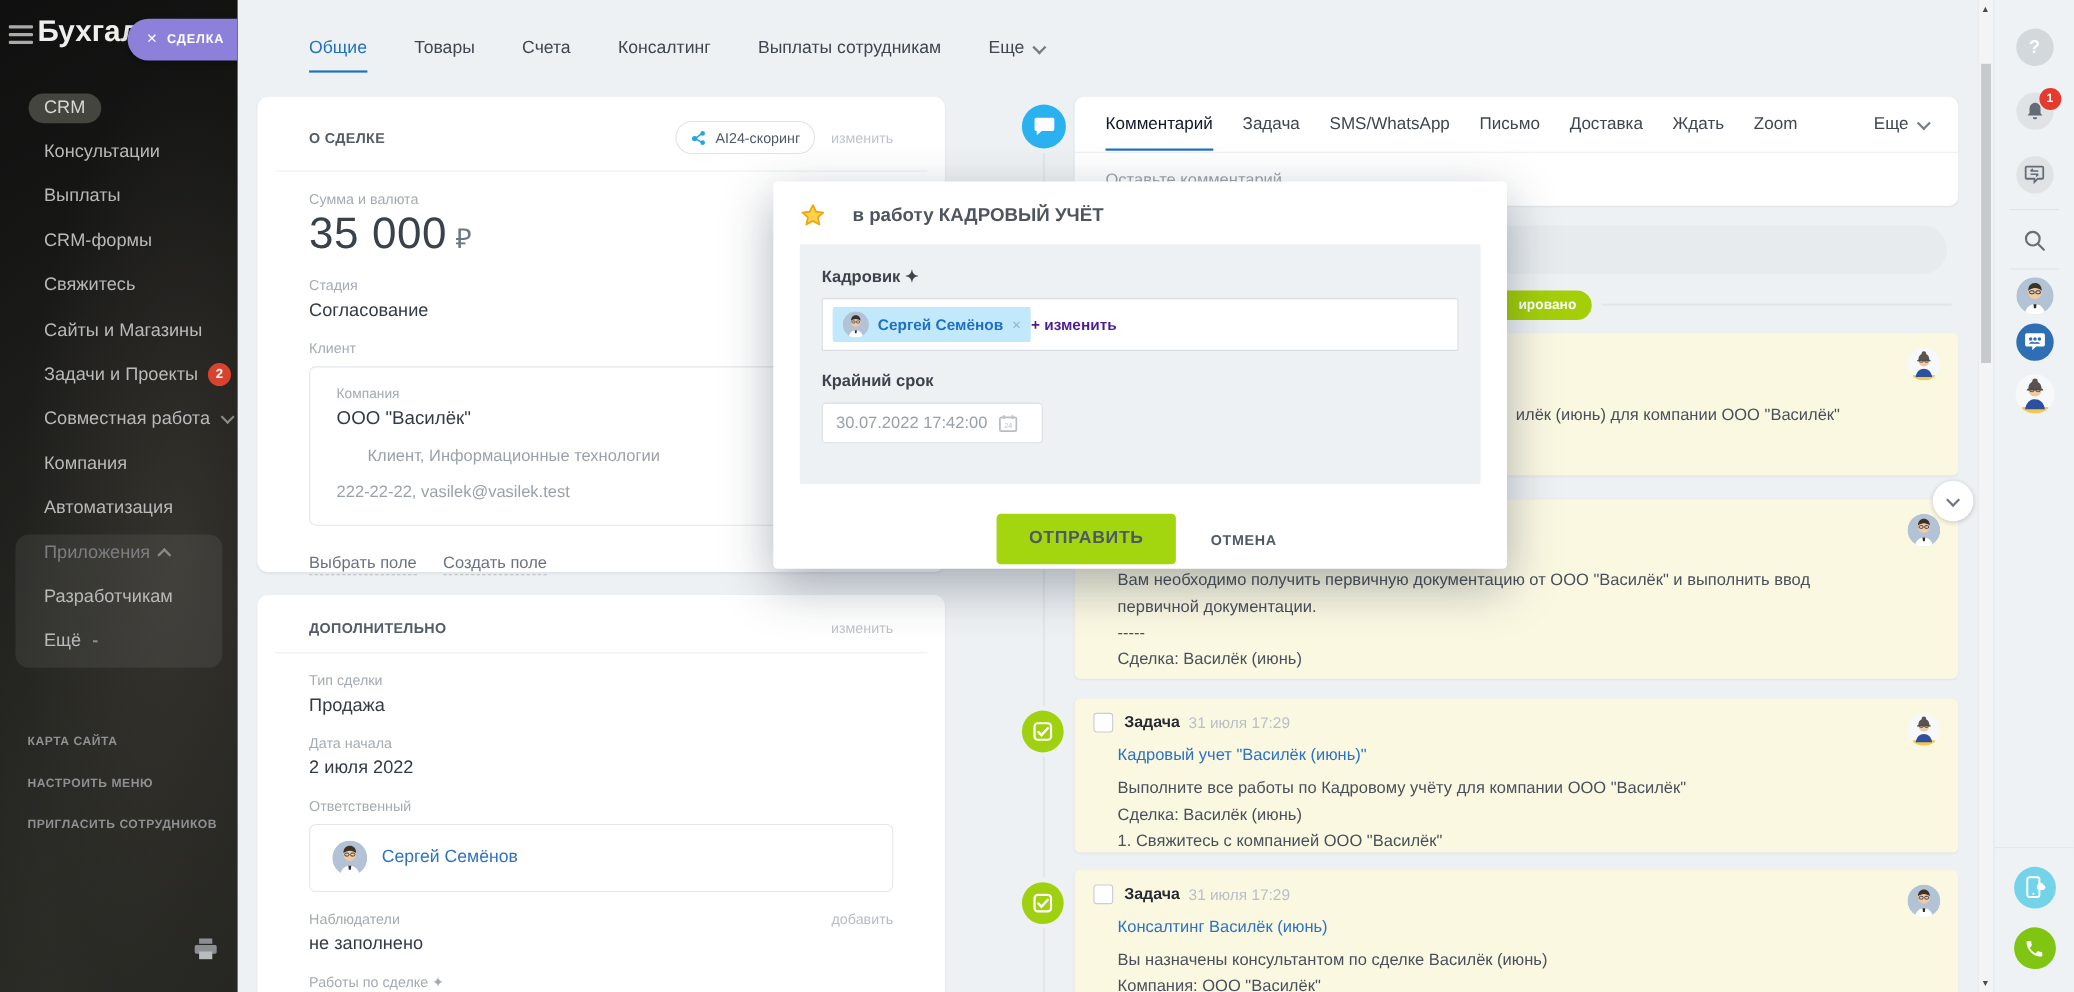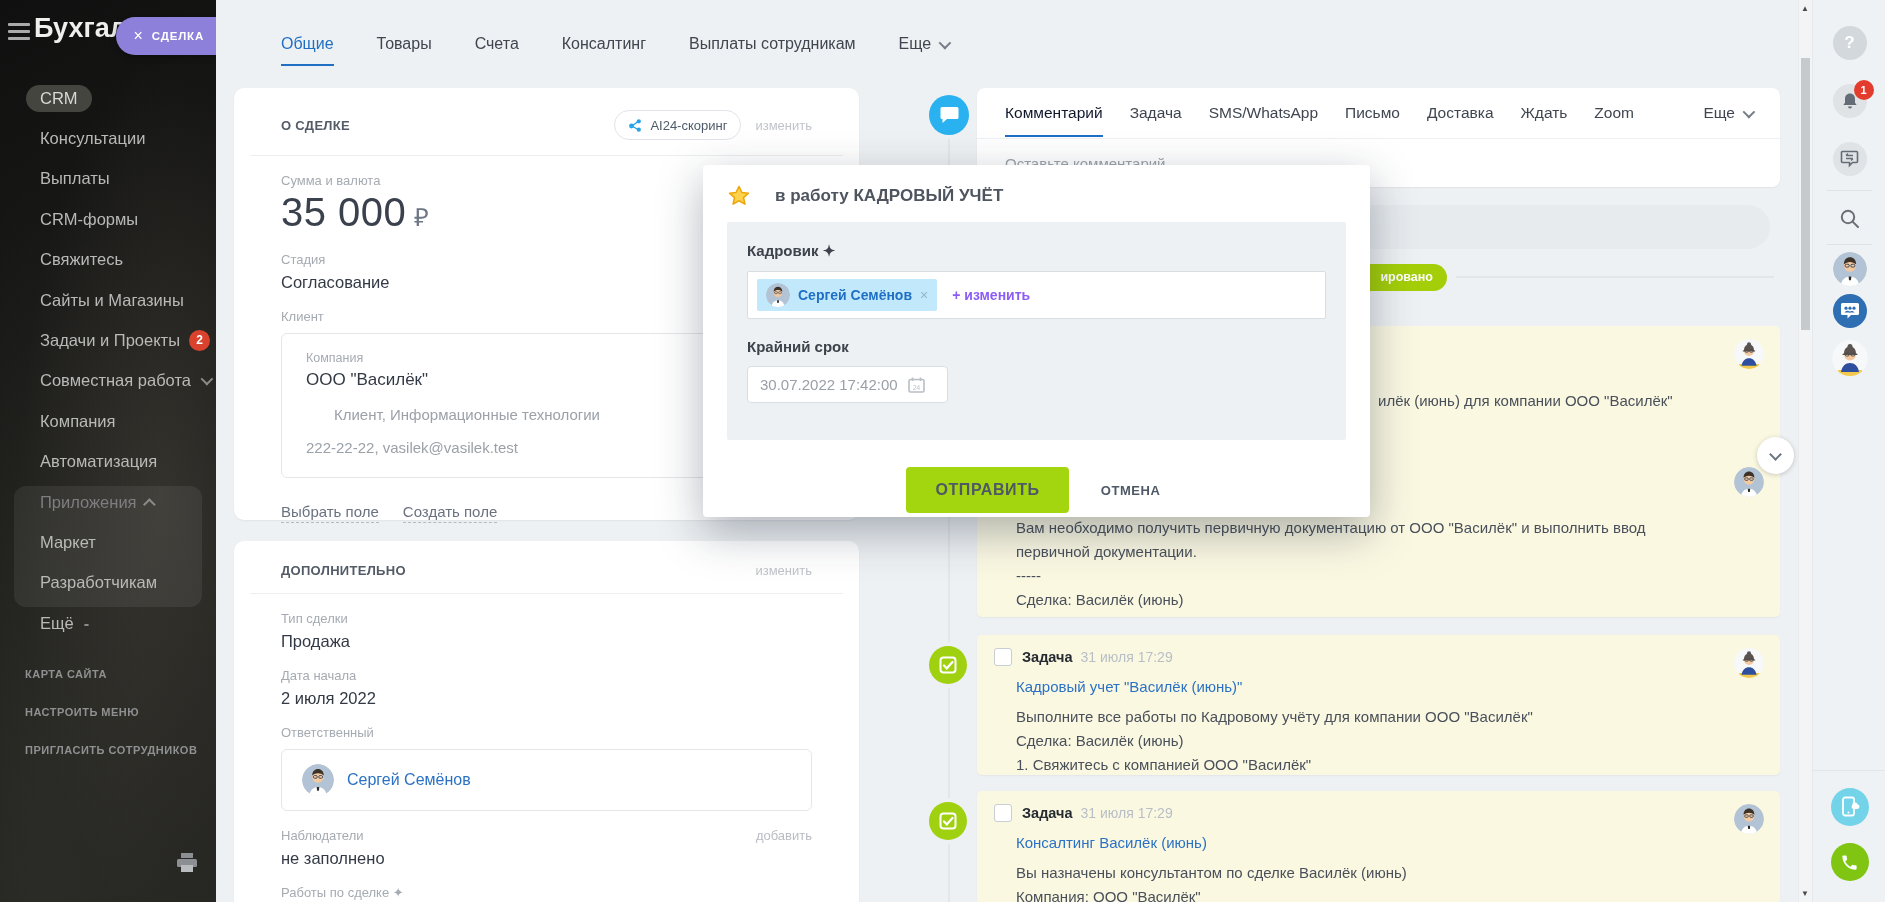--- a/index.html
+++ b/index.html
@@ -84,21 +84,21 @@
   .ftab.active::after{content:"";position:absolute;left:0;right:0;bottom:-15px;height:2.5px;background:#1f6fc4;}
   .ftab-more{margin-left:auto;display:flex;align-items:center;font-size:15.5px;color:#3f4650;cursor:pointer;}
   .ftab-more .chev{border-color:#767d86;margin-left:8px;}
   .composer-ph{padding:16px 28px 0;font-size:15px;color:#9ca3ab;cursor:text;}
   .gray-bar{position:absolute;left:990px;top:205px;width:780px;height:44px;border-radius:22px;background:#e7ebee;z-index:1;}
   .status-pill{position:absolute;left:1340px;top:264px;width:107px;height:27px;border-radius:14px;background:#a4cf08;
     color:#fff;font-size:12.5px;font-weight:700;line-height:27px;text-align:right;padding-right:14px;box-sizing:border-box;z-index:1;}
   .status-line{position:absolute;left:1456px;top:276px;width:318px;height:2px;background:#e2e6e9;z-index:1;}
 
   .ycard{position:absolute;left:977px;width:803px;background:#fbf8e2;border-radius:5px;box-shadow:0 1px 2px rgba(60,70,90,.06);z-index:1;box-sizing:border-box;}
-  #ycard1{top:326px;height:129px;} #ycard2{top:454px;height:163px;}
+  #ycard1{top:303px;height:129px;} #ycard2{top:454px;height:163px;}
   #ycard3{top:635px;height:140px;} #ycard4{top:791px;height:140px;}
   .ycard .avatar{position:absolute;right:16px;top:13px;}
   .frag-text{position:absolute;left:401px;top:66px;font-size:15px;color:#49505a;}
   .body-lines{position:absolute;left:39px;font-size:15px;color:#49505a;line-height:24px;max-width:700px;}
   .card-head{position:absolute;left:17px;top:13px;display:flex;align-items:center;}
   .cbx{width:16px;height:16px;background:#fff;border:1px solid #c9ced4;border-radius:3px;margin-right:10px;cursor:pointer;}
   .chead-type{font-size:14.5px;font-weight:700;color:#262b31;}
   .chead-time{font-size:14px;color:#b8bec6;margin-left:8px;}
   .card-link{position:absolute;left:39px;top:43px;font-size:15px;color:#2b72c4;cursor:pointer;}
   .scroll-new{position:absolute;left:1757px;top:437px;width:37px;height:37px;border-radius:50%;background:#fff;z-index:6;
@@ -109,21 +109,21 @@
   #modal{position:absolute;left:703px;top:165px;width:667px;height:352px;background:#fff;border-radius:4px;z-index:50;
     box-shadow:0 15px 45px rgba(30,40,60,.35);box-sizing:border-box;}
   .modal-title-row{display:flex;align-items:center;gap:24px;padding:19px 24px 0;}
   .modal-title{font-size:17px;font-weight:700;color:#4e555f;}
   .modal-panel{position:absolute;left:24px;right:24px;top:57px;height:218px;background:#eef1f4;border-radius:2px;padding:20px 20px;box-sizing:border-box;}
   .mp-label{font-size:15px;font-weight:700;color:#3d434c;}
   .chip-field{margin-top:11px;background:#fff;border:1px solid #d9dee2;border-radius:2px;padding:7px 9px;display:flex;align-items:center;}
   .chip{background:#c2e9fb;border-radius:2px;display:flex;align-items:center;gap:8px;padding:4px 9px;}
   .chip-name{color:#1f6fc4;font-weight:700;font-size:14px;}
   .chip-x{color:#8fb8cc;font-size:14px;cursor:pointer;}
-  .change-link{color:#8b5cf6;font-weight:700;font-size:14px;margin-left:15px;cursor:pointer;}
+  .change-link{color:#4c1d95;font-weight:700;font-size:14px;cursor:pointer;}
   .mp-label2{margin-top:19px;}
   .date-input{margin-top:11px;width:175px;background:#fff;border:1px solid #d9dee2;border-radius:4px;padding:9px 12px;
     display:flex;align-items:center;gap:10px;font-size:15px;color:#9aa0a8;cursor:text;}
   .modal-foot{position:absolute;left:0;right:0;top:302px;display:flex;justify-content:center;align-items:center;gap:26px;}
   .btn-submit{background:#a4d60f;border:none;border-radius:4px;color:#4e5866;font-weight:700;font-size:16px;
     letter-spacing:.6px;padding:14px 29px;cursor:pointer;font-family:inherit;}
   .btn-cancel{background:none;border:none;color:#4e5866;font-weight:700;font-size:13px;letter-spacing:.6px;cursor:pointer;font-family:inherit;}
 
   
   #scrollbar{position:absolute;left:1798px;top:0;width:13px;height:902px;background:#f3f4f5;border-left:1px solid #e8eaeb;z-index:10;}
@@ -183,23 +183,20 @@
         </div>
         <div class="side-item">
           <span>Компания</span>
         </div>
         <div class="side-item">
           <span>Автоматизация</span>
         </div>
         <div class="side-item muted">
           <span>Приложения</span>
           <span class="chev up"></span>
-        </div>
-        <div class="side-item">
-          <span>Маркет</span>
         </div>
         <div class="side-item">
           <span>Разработчикам</span>
         </div>
         <div class="side-item">
           <span>Ещё</span>
           <span class="chev dash"> -</span>
         </div>
       </nav>
     <div class="side-foot">

